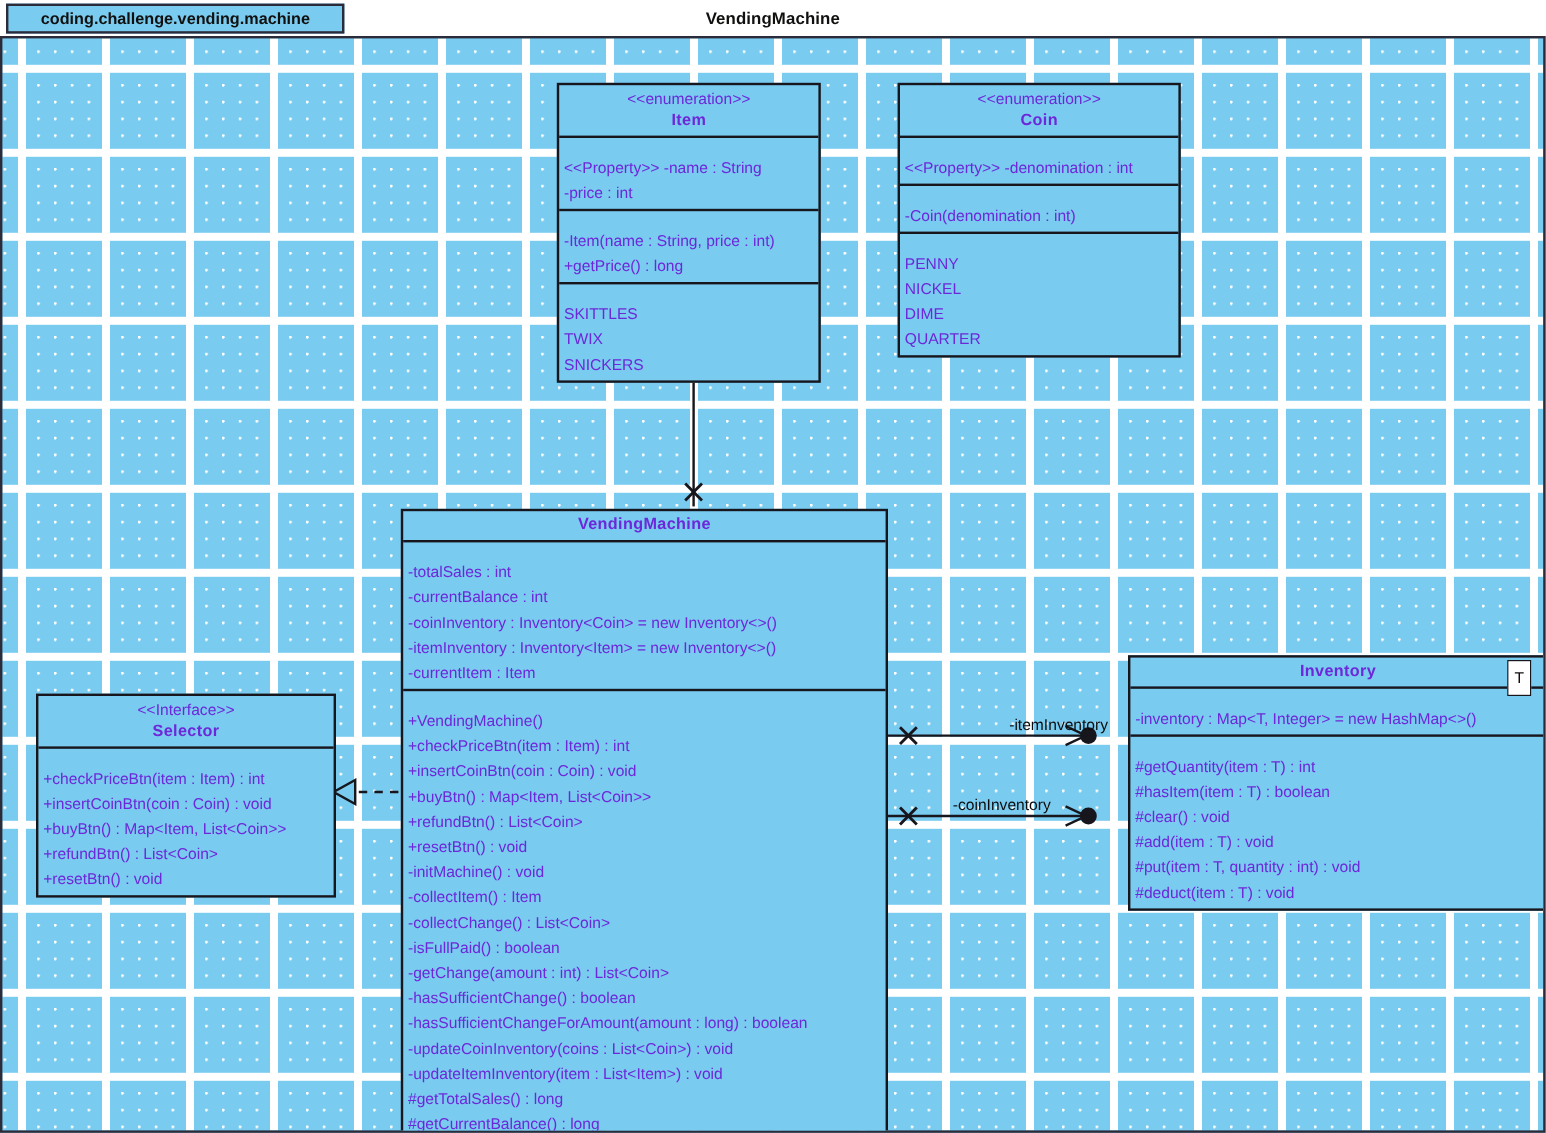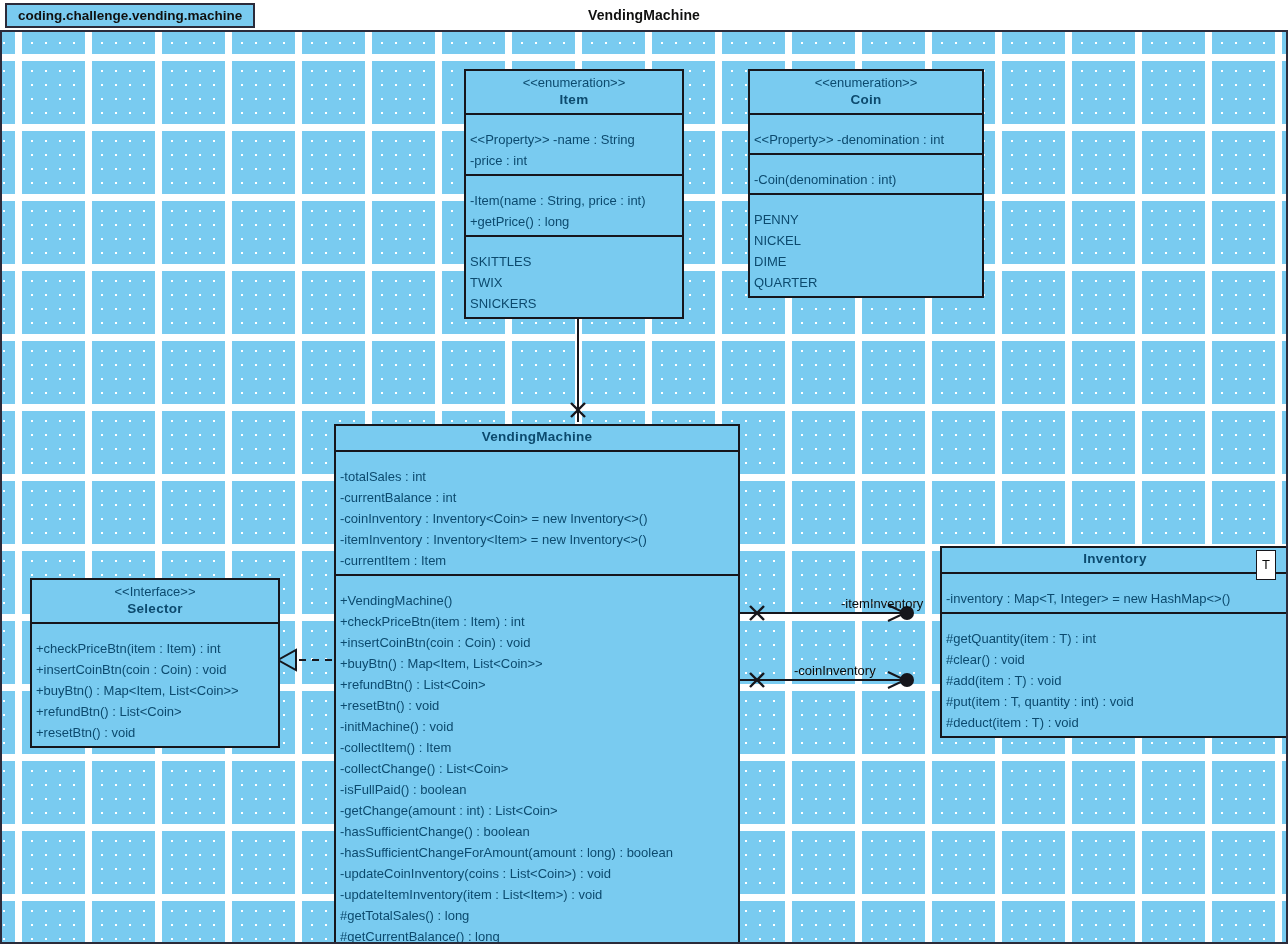--- a/index.html
+++ b/index.html
@@ -40,21 +40,21 @@
     text-align: center;
     font-size: 14px;
     font-weight: bold;
     color: #10100f;
     letter-spacing: 0.1px;
   }
   #package-tab {
     position: absolute;
     left: 5px; top: 3px;
     height: 25px;
-    padding: 0 11px;
+    padding: 0 27px;
     background: #79cbf0;
     border: 2px solid #2b2b3a;
     box-sizing: border-box;
     line-height: 21px;
     font-size: 13.5px;
     font-weight: bold;
     color: #10100f;
     white-space: nowrap;
   }
 
@@ -92,21 +92,21 @@
     height: 910px;
     pointer-events: none;
   }
 
   
   .uml-class {
     position: absolute;
     box-sizing: border-box;
     border: 2px solid #16161c;
     background: #79cbf0;
-    color: #0c4a6e;
+    color: #6d28d9;
   }
   .uml-section {
     border-bottom: 2px solid #16161c;
     padding: 14px 3px 3px 3px;
   }
   .uml-section:last-child {
     border-bottom: none;
   }
   .uml-head {
     text-align: center;
@@ -310,20 +310,21 @@
 
     <div class="uml-class" id="class-inventory">
       <div class="uml-section uml-head" style="padding-top:2px;">
         <span class="classname">Inventory</span>
       </div>
       <div class="uml-section">
         <span class="member">-inventory : Map&lt;T, Integer&gt; = new HashMap&lt;&gt;()</span>
       </div>
       <div class="uml-section">
         <span class="member">#getQuantity(item : T) : int</span>
+        <span class="member">#hasItem(item : T) : boolean</span>
         <span class="member">#clear() : void</span>
         <span class="member">#add(item : T) : void</span>
         <span class="member">#put(item : T, quantity : int) : void</span>
         <span class="member">#deduct(item : T) : void</span>
       </div>
     </div>
 
     <div class="tparam-box" id="inventory-tparam">T</div>
 
   </div>

